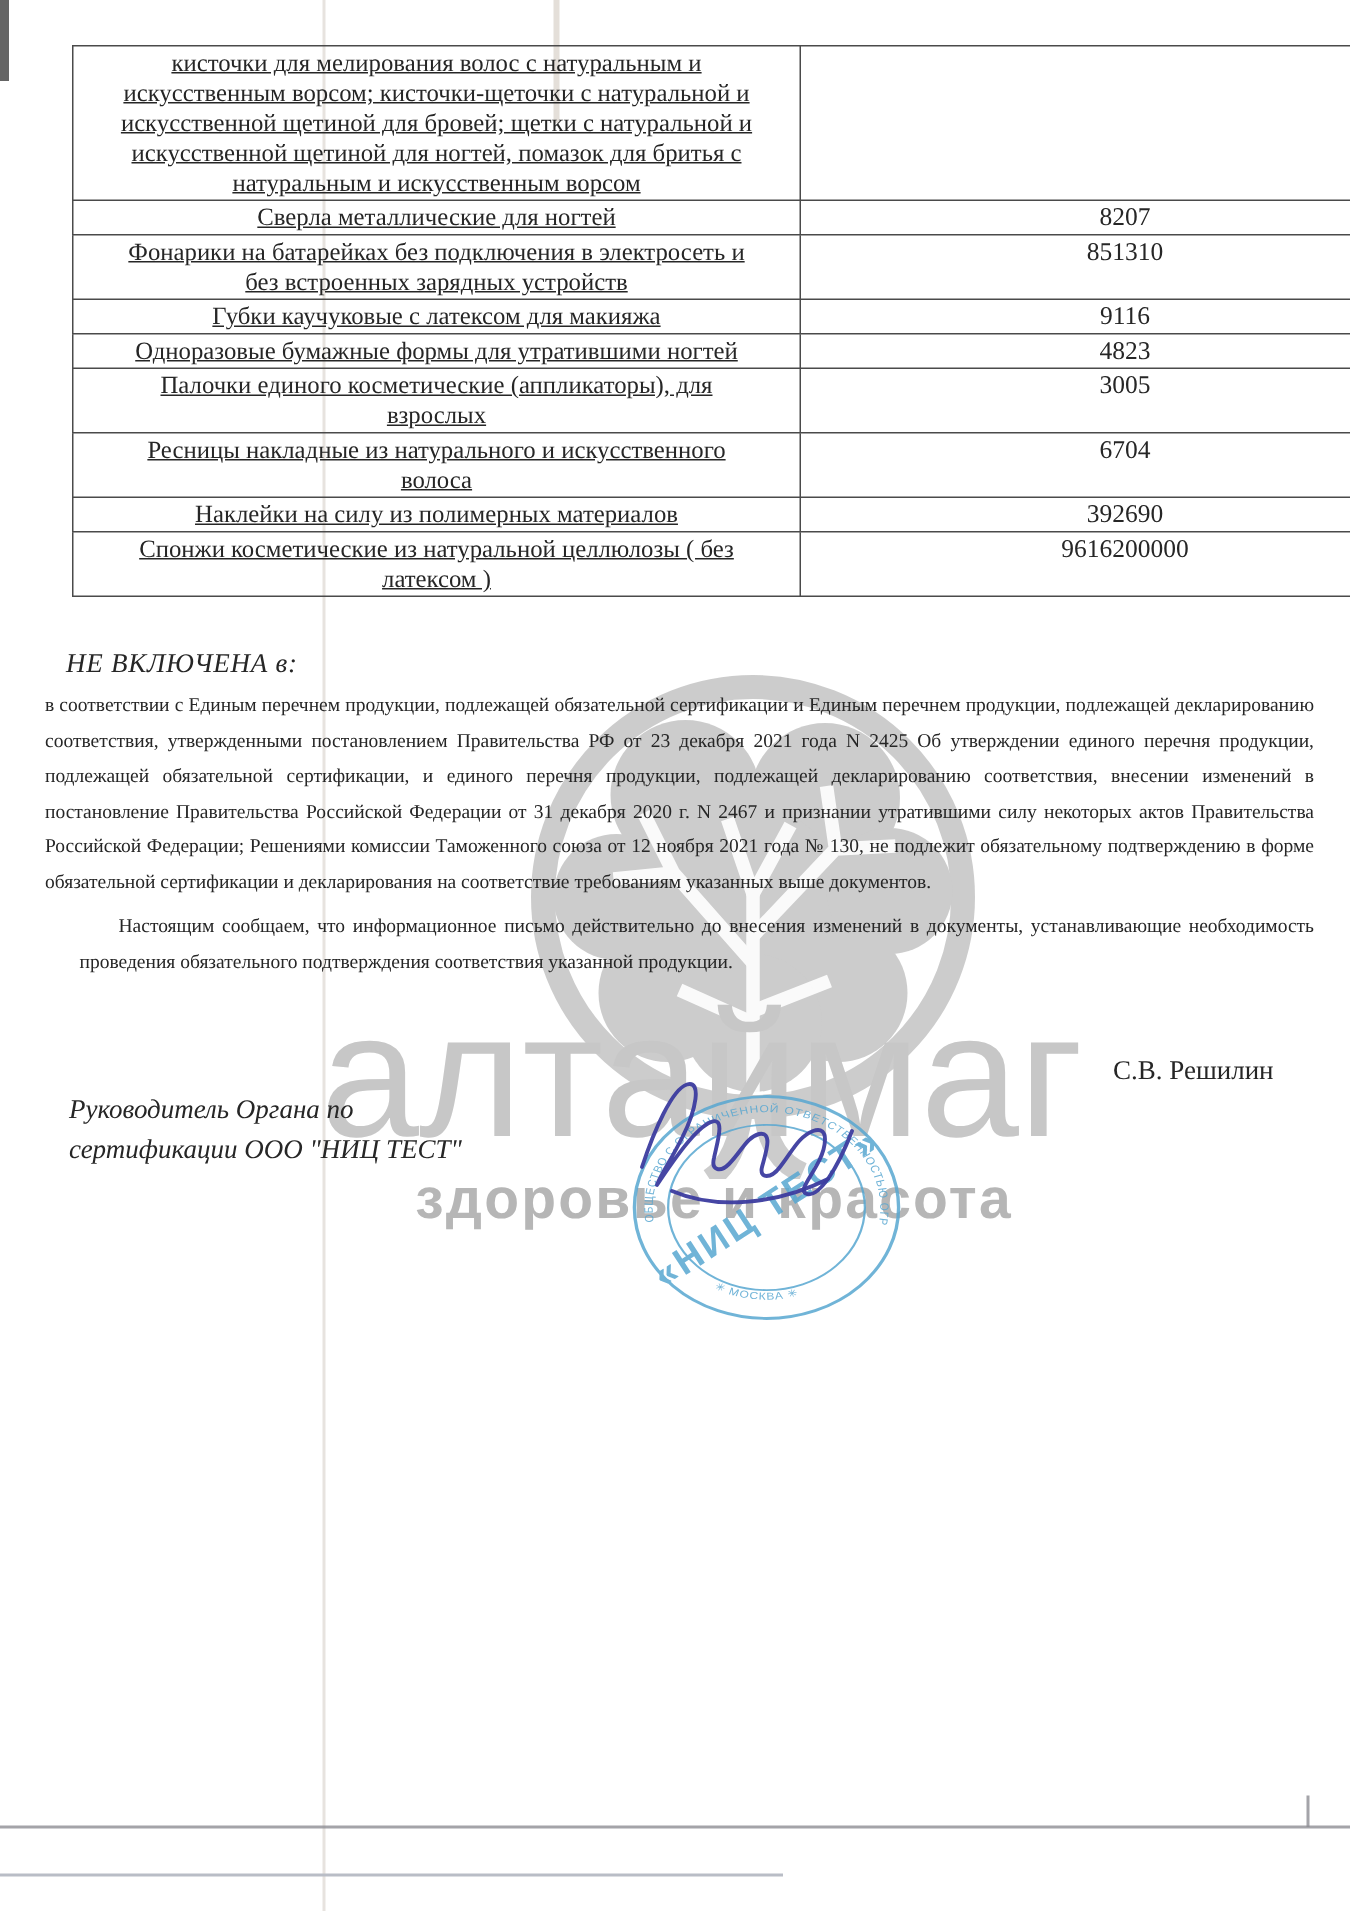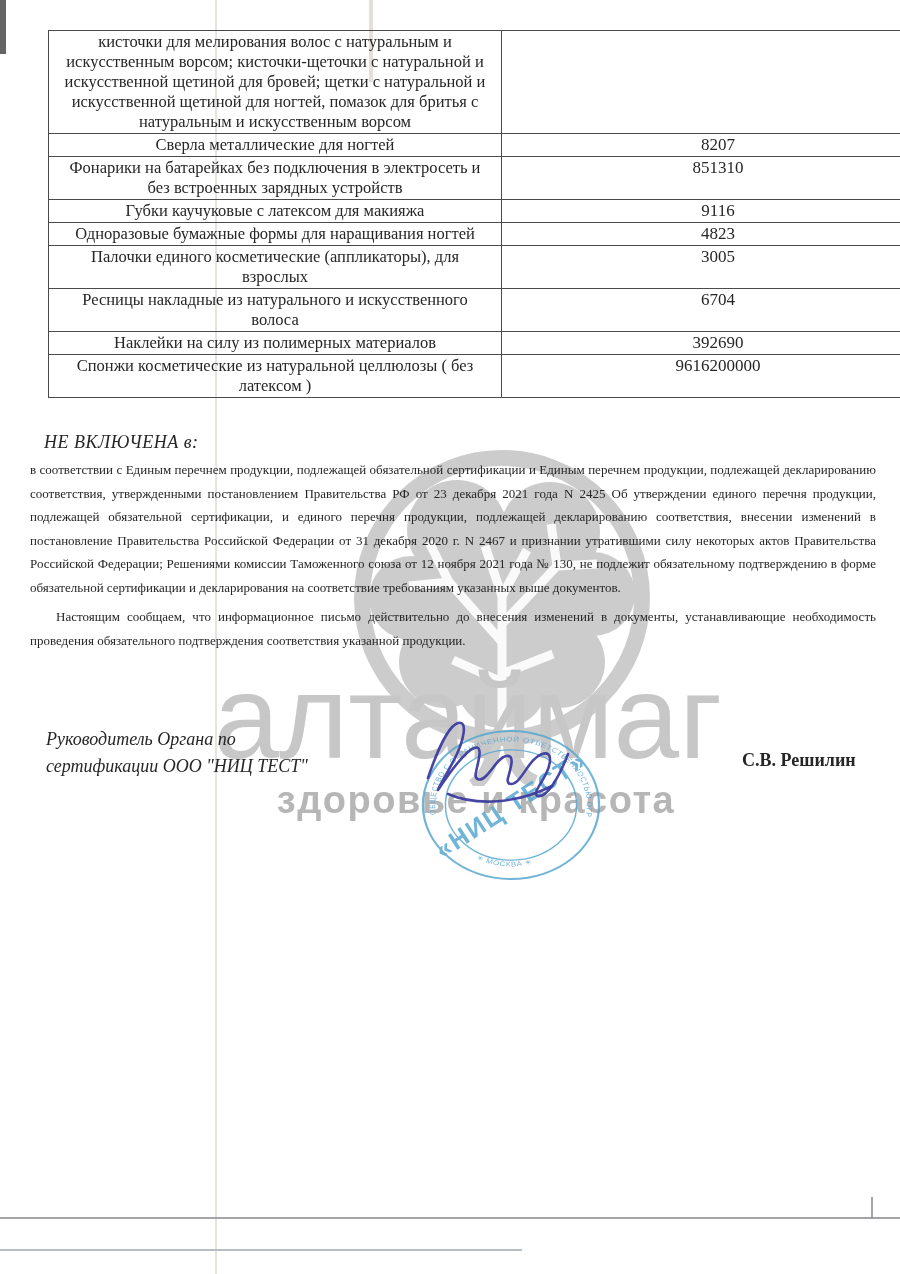--- a/index.html
+++ b/index.html
@@ -30,29 +30,29 @@
   }
   
   .products{
     position:absolute;left:48px;top:30px;width:840px;z-index:2;
     border-collapse:collapse;table-layout:fixed;
   }
   .products td{
     border:1px solid var(--border,#4a4a4a);
     font-size:16.5px;line-height:20px;text-align:center;vertical-align:middle;
   }
-  .products td.name{width:424px;padding:1px 14px;}
+  .products td.name{width:424px;padding:1px 30px;text-decoration:underline;}
   .products td.code{width:416px;padding:1px 8px;vertical-align:top;font-size:17px;}
   
   .text-block{position:absolute;left:30px;top:432px;width:846px;z-index:2;}
   .heading{margin:0 0 0 14px;font-size:18px;letter-spacing:.5px;font-style:italic;}
   .para{margin:5px 0 0 0;font-size:13px;line-height:23.5px;text-align:justify;}
-  .para.indent{text-indent:26px;margin-top:6px;}
+  .para.indent{text-indent:26px;margin-top:6px;margin-left:23px;}
   .sig-role{position:absolute;left:46px;top:726px;z-index:2;font-size:18px;line-height:27px;font-style:italic;}
-  .sig-name{position:absolute;left:742px;top:750px;z-index:2;font-size:18px;white-space:nowrap;font-weight:bold;}
+  .sig-name{position:absolute;left:742px;top:703px;z-index:2;font-size:18px;white-space:nowrap;}
   
   .stamp{position:absolute;left:406px;top:716px;z-index:3;opacity:.85;}
   .stamp .ring{fill:none;stroke:var(--stamp,#58a7d1);}
   .stamp text{fill:var(--stamp,#58a7d1);font-family:"Liberation Sans",sans-serif;}
   .stamp .rim{font-size:8.6px;letter-spacing:.7px;}
   .stamp .center-t{font-size:27px;font-weight:bold;letter-spacing:2px;}
   .autograph{position:absolute;left:420px;top:714px;z-index:4;}
   .autograph path{fill:none;stroke:var(--signature,#3c3c9f);stroke-width:2.6;
     stroke-linecap:round;stroke-linejoin:round;opacity:.95;}
   .hidden-path{fill:none;stroke:none;}
@@ -109,21 +109,21 @@
       </tr>
       <tr>
         <td class="name">Фонарики на батарейках без подключения в электросеть и без встроенных зарядных устройств</td>
         <td class="code">851310</td>
       </tr>
       <tr>
         <td class="name">Губки каучуковые с латексом для макияжа</td>
         <td class="code">9116</td>
       </tr>
       <tr>
-        <td class="name">Одноразовые бумажные формы для наращивания ногтей</td>
+        <td class="name">Одноразовые бумажные формы для утратившими ногтей</td>
         <td class="code">4823</td>
       </tr>
       <tr>
         <td class="name">Палочки единого косметические (аппликаторы), для взрослых</td>
         <td class="code">3005</td>
       </tr>
       <tr>
         <td class="name">Ресницы накладные из натурального и искусственного волоса</td>
         <td class="code">6704</td>
       </tr>

